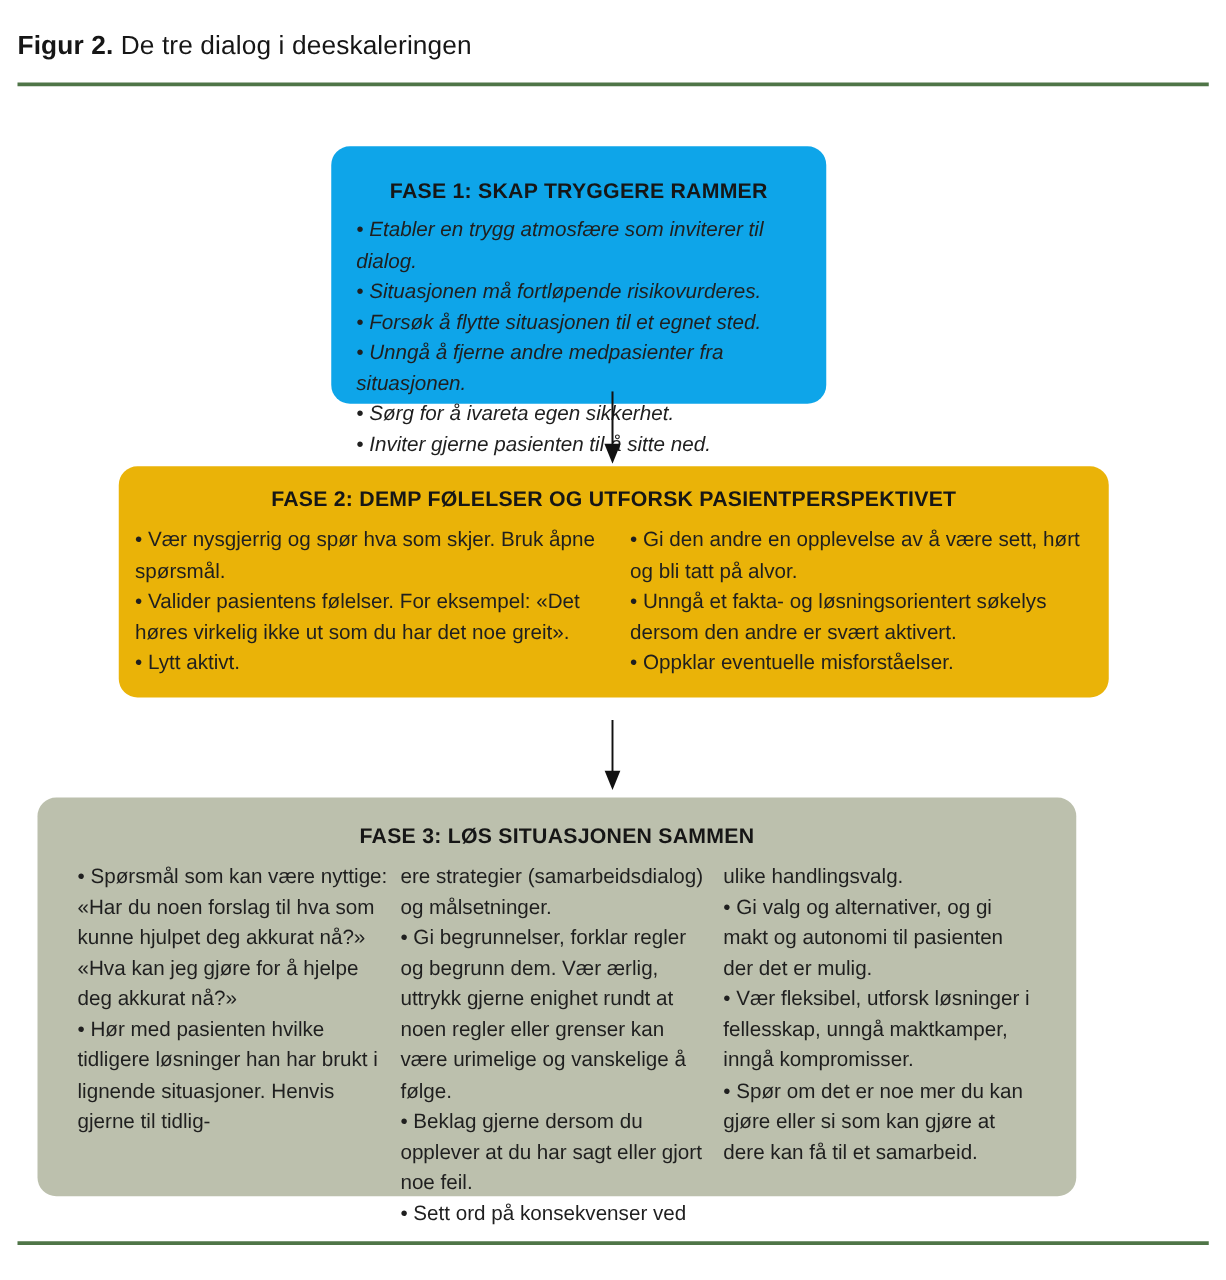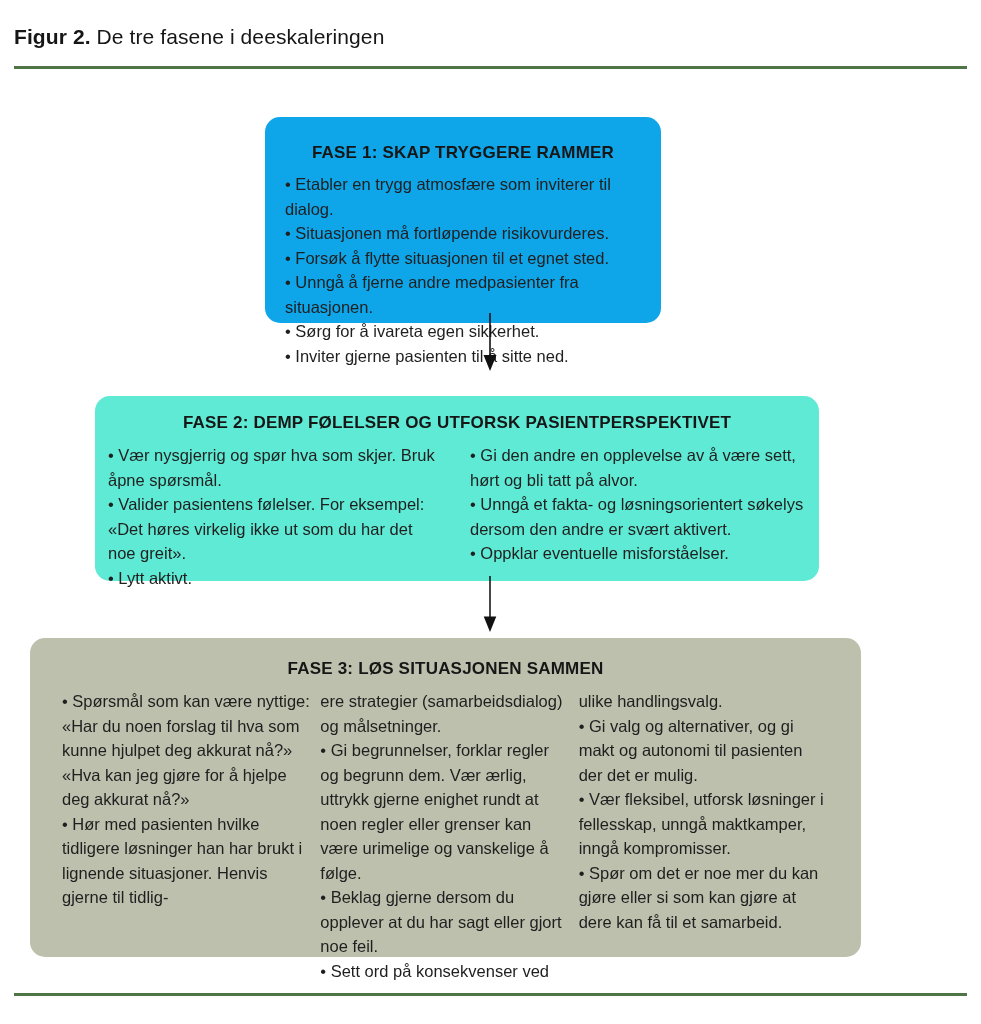--- a/index.html
+++ b/index.html
@@ -22,41 +22,41 @@
     position:absolute;border-radius:15px;box-sizing:border-box;
   }
   .phase-title{
     text-align:center;font-weight:bold;font-size:17px;letter-spacing:.2px;
     color:#161616;
   }
   .para{margin:0;font-size:16.5px;line-height:24.5px;color:#1f1f1f;}
   
   .phase1{left:265px;top:117px;width:396px;height:206px;background:#0ea5e9;}
   .phase1 .phase-title{margin-top:26px;}
-  .phase1 .body{margin-top:9px;padding:0 20px;}
+  .phase1 .body{margin-top:9px;padding:0 20px;font-style:italic;}
   
   .arrow{position:absolute;width:20px;}
   .arrow1{left:480px;top:313px;height:58px;}
   .arrow2{left:480px;top:576px;height:56px;}
   
-  .phase2{left:95px;top:396px;width:724px;height:185px;background:#5eead4;}
+  .phase2{left:95px;top:373px;width:792px;height:185px;background:#eab308;}
   .phase2 .phase-title{margin-top:17px;}
   .phase2 .cols{display:flex;gap:26px;margin-top:10px;padding:0 13px;}
   .phase2 .col{flex:1;}
   
   .phase3{left:30px;top:638px;width:831px;height:319px;background:#bcc0ad;}
   .phase3 .phase-title{margin-top:21px;}
   .phase3 .cols{display:flex;gap:8px;margin-top:10px;padding:0 32px;}
   .phase3 .col{flex:1;}
 </style>
 </head>
 <body>
 
 <div class="figure-caption">
-  <span class="lbl">Figur 2.</span><span> De tre fasene i deeskaleringen</span>
+  <span class="lbl">Figur 2.</span><span> De tre dialog i deeskaleringen</span>
 </div>
 
 <div class="rule rule-top"></div>
 
 <div class="phase phase1">
   <div class="phase-title">FASE 1: SKAP TRYGGERE RAMMER</div>
   <div class="body">
       <div class="para">• Etabler en trygg atmosfære som inviterer til dialog.</div>
       <div class="para">• Situasjonen må fortløpende risikovurderes.</div>
       <div class="para">• Forsøk å flytte situasjonen til et egnet sted.</div>

